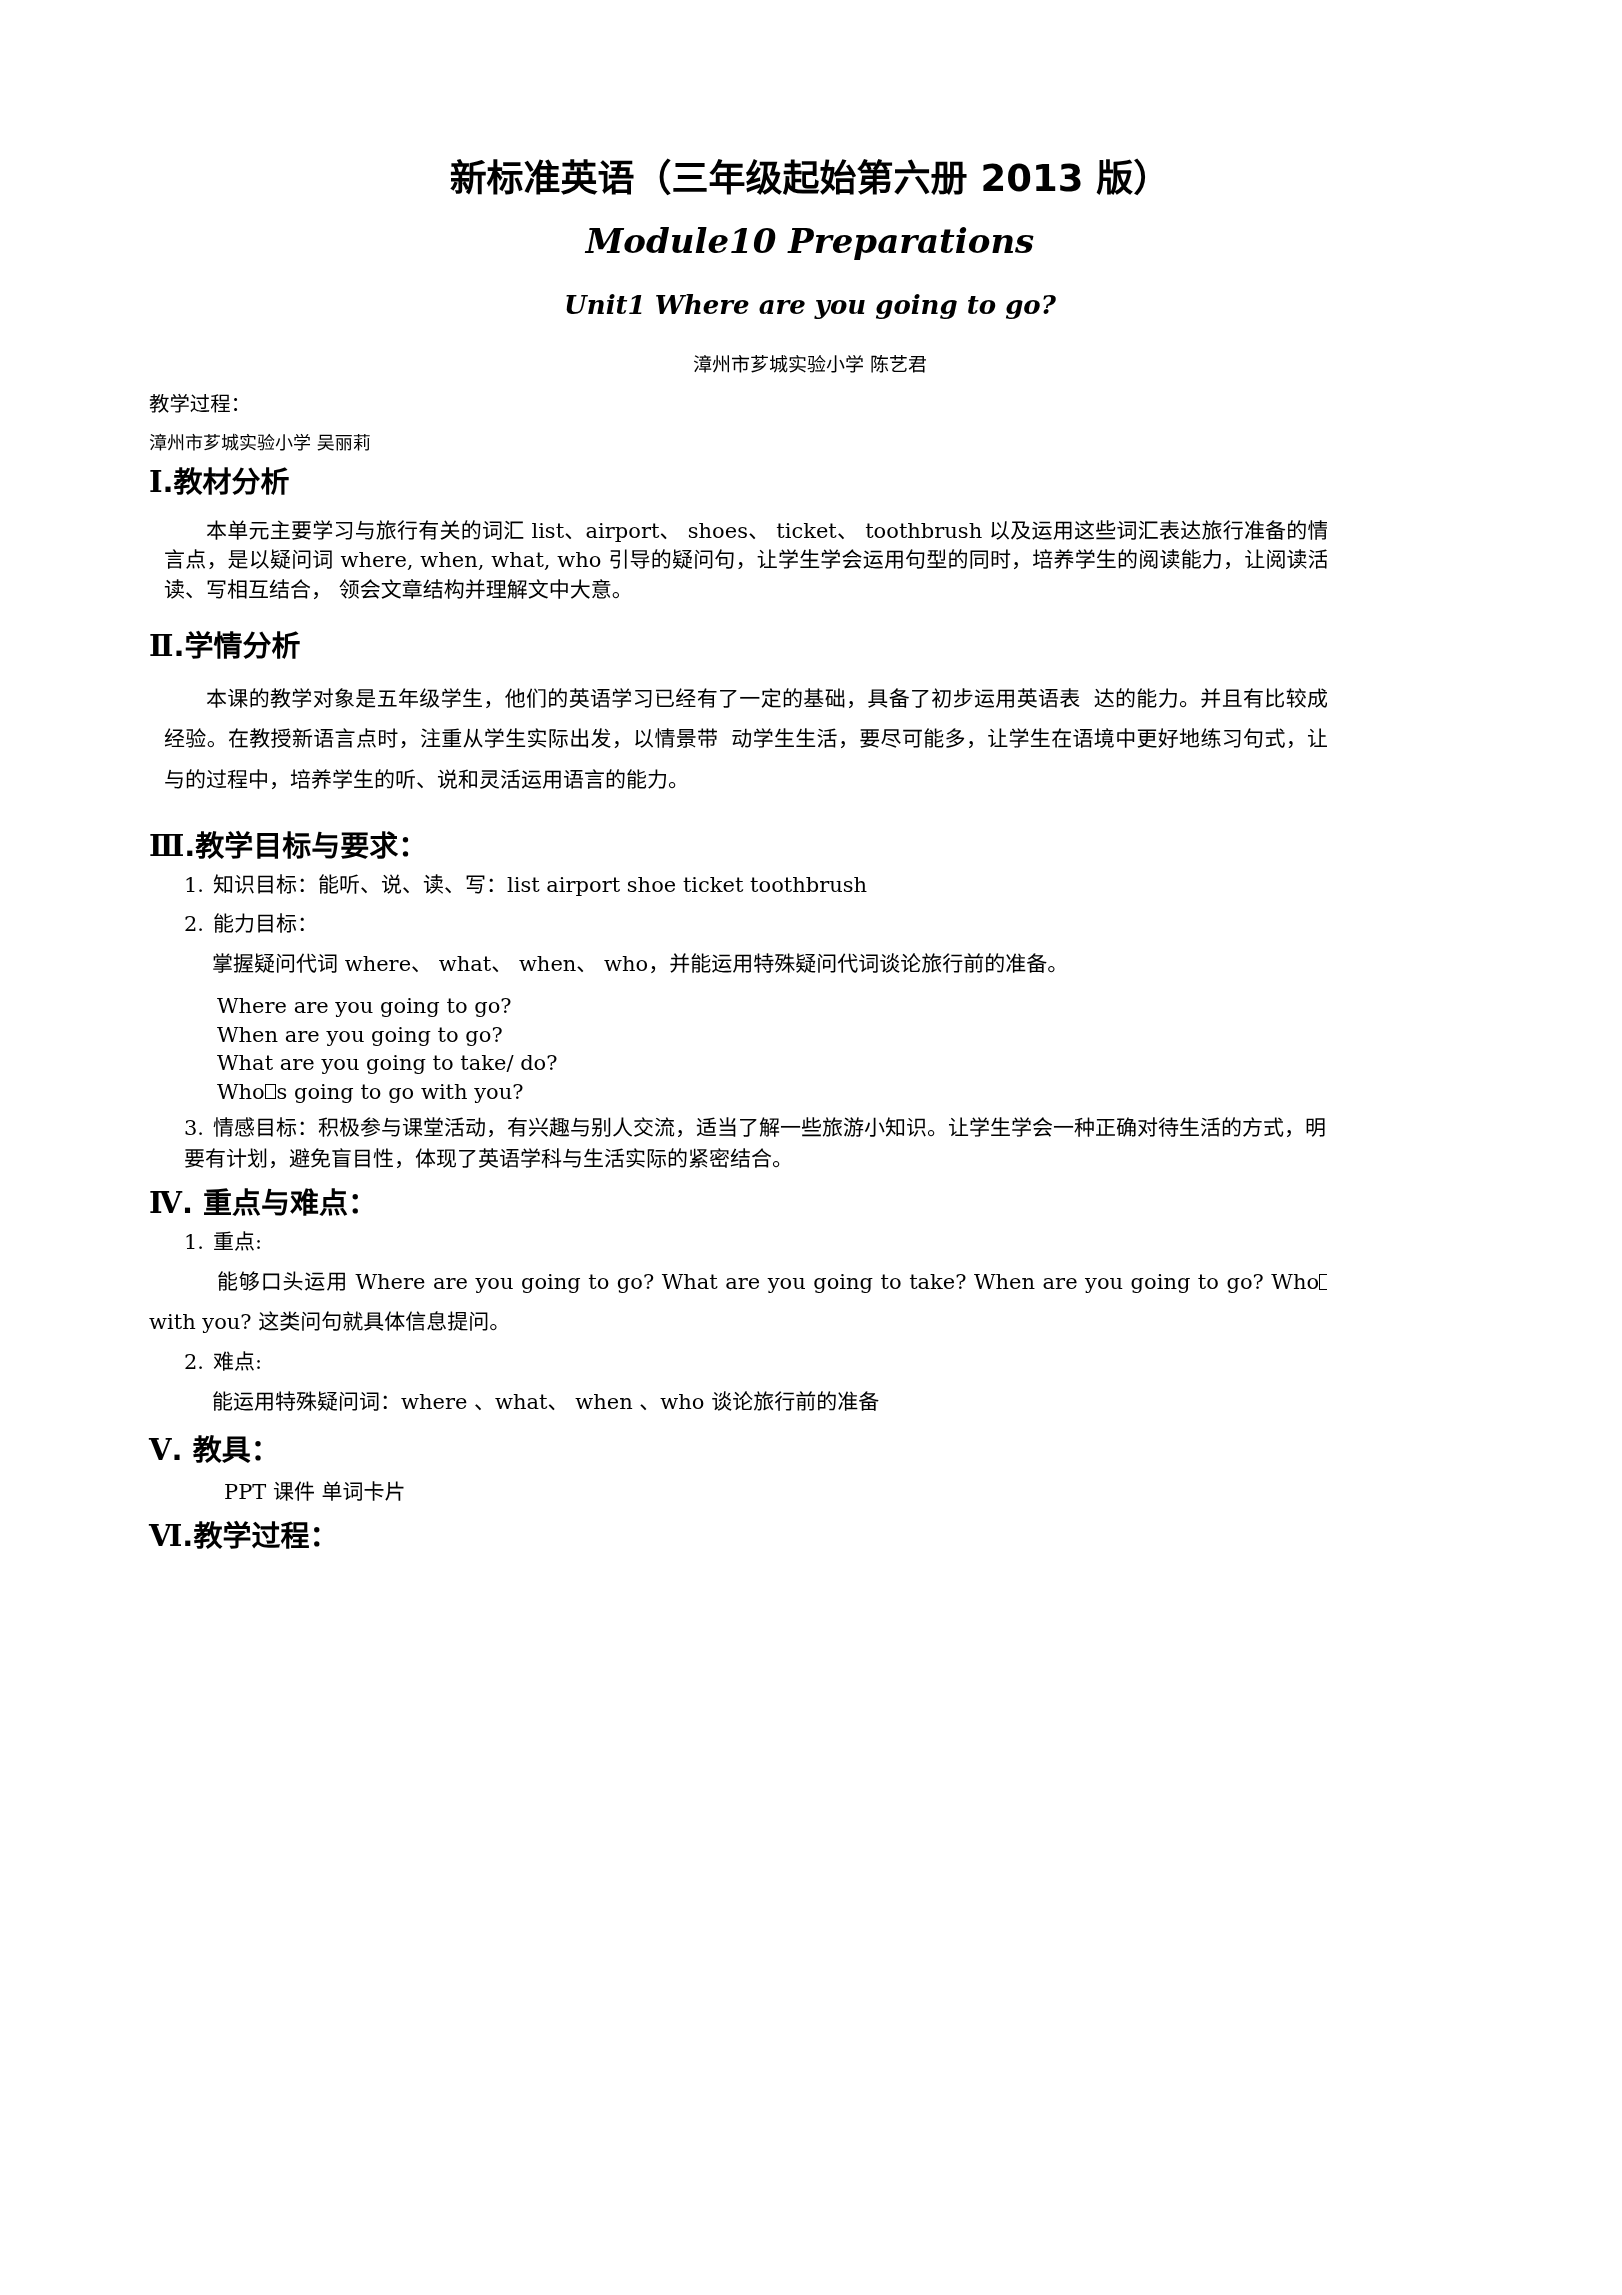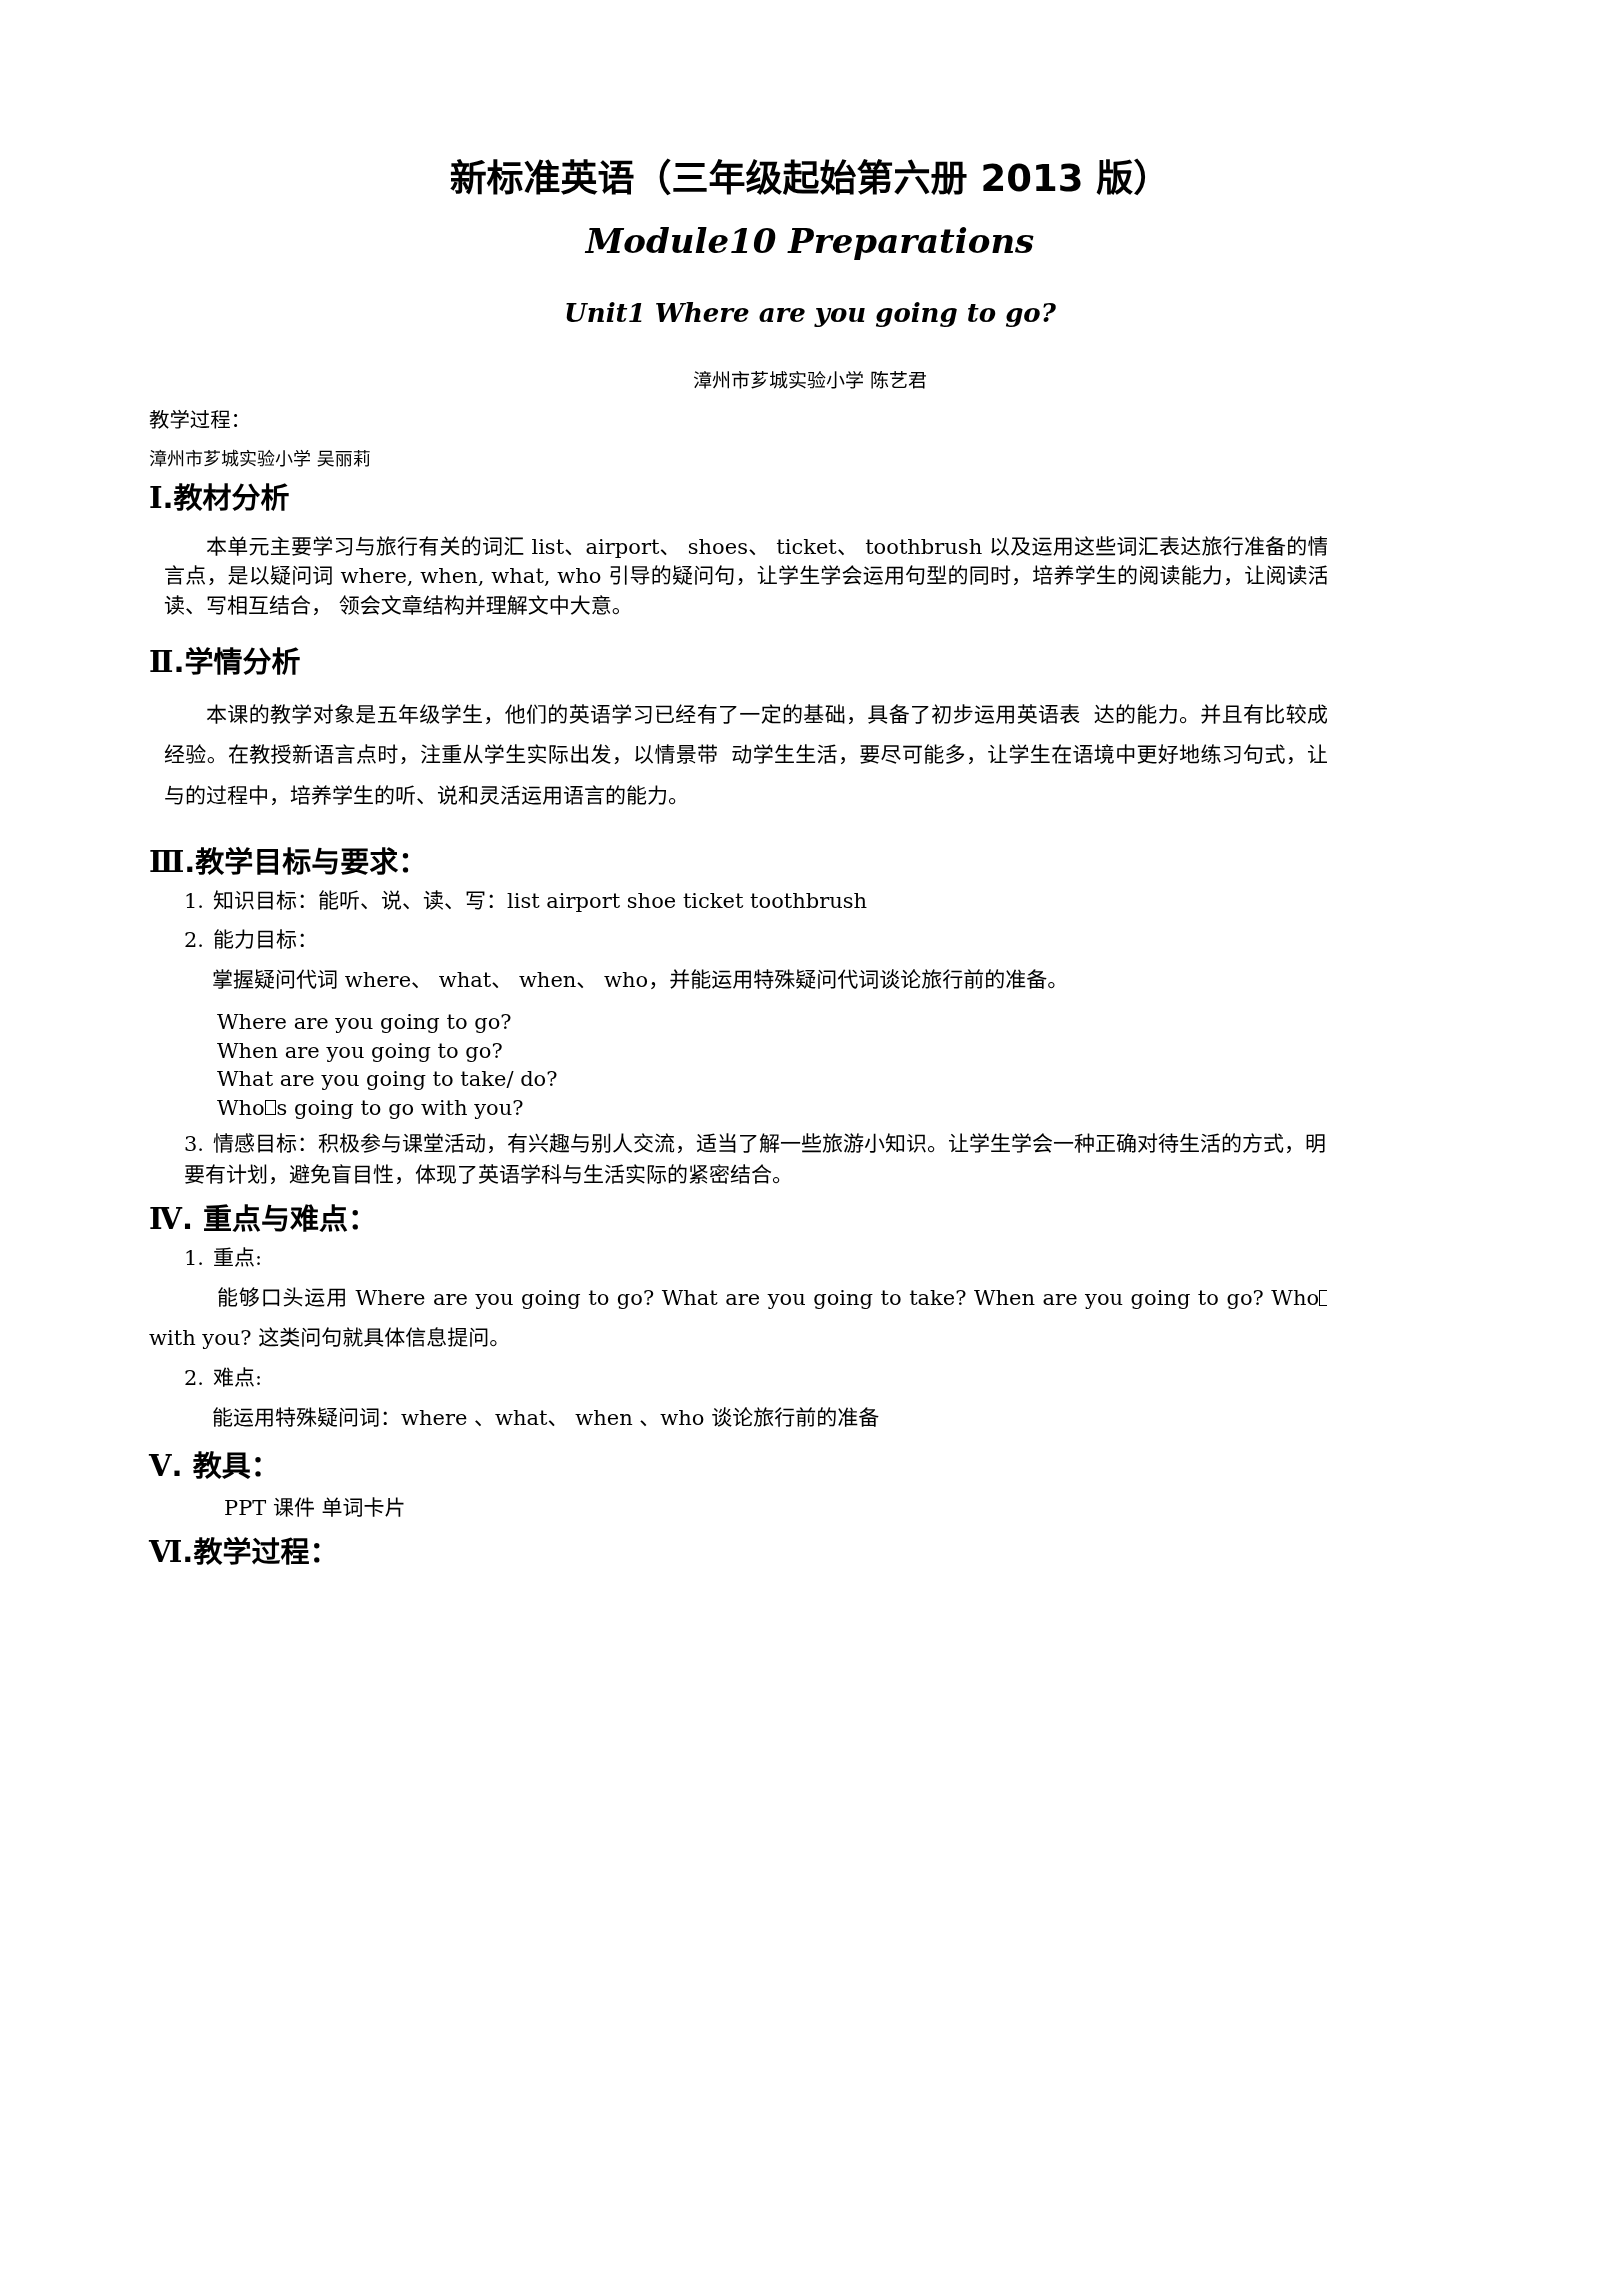--- a/index.html
+++ b/index.html
@@ -49,21 +49,21 @@
     margin: 0;
     padding-top: 20.4px;
   }
   .title-unit {
     text-align: center;
     font-family: "DejaVu Serif", "Liberation Serif", serif;
     font-weight: bold;
     font-style: italic;
     font-size: 26px;
     line-height: 1.2;
-    margin: 16px;
+    margin: 8px;
     padding-top: 20.4px;
   }
   .byline {
     text-align: center;
     font-size: 19px;
     line-height: 1.3;
     margin: 0;
     padding-top: 23px;
   }
 

